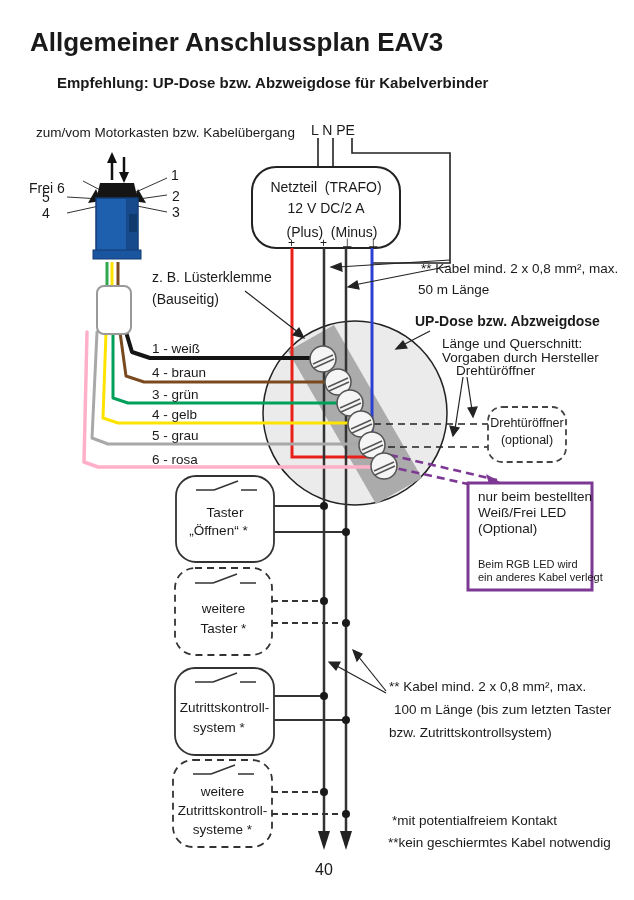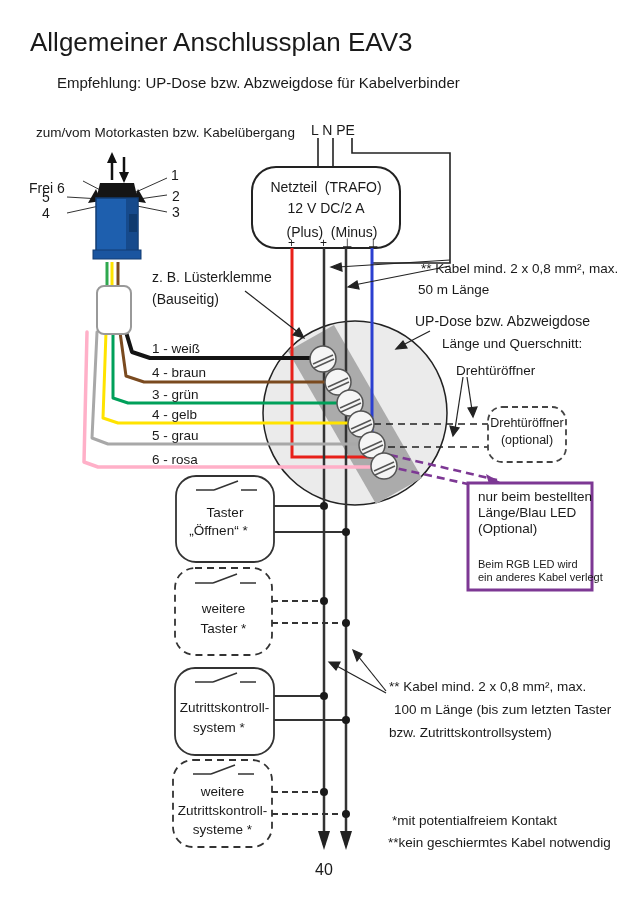--- a/index.html
+++ b/index.html
@@ -1,20 +1,20 @@
 <!DOCTYPE html>
 <html><head>
 <meta charset="utf-8">
 <style>
   html,body{margin:0;padding:0;background:#fff;}
   .stage{position:relative;width:634px;height:900px;background:#ffffff;
          font-family:"Liberation Sans",sans-serif;color:#1a1a1a;overflow:hidden;}
   svg.canvas{position:absolute;left:0;top:0;}
   .lbl{position:absolute;white-space:pre;font-size:13.5px;line-height:1.25;z-index:2;}
-  .b{font-weight:normal;}
+  .b{font-weight:bold;}
   .ctr{text-align:center;}
   .sm{font-size:11px;}
 </style>
 </head>
 <body>
 
 <div class="stage">
 
   <svg class="canvas" width="634" height="900" viewBox="0 0 634 900">
 
@@ -208,27 +208,28 @@
 
   <div class="lbl" style="left:152px;top:341px;">1 - weiß</div>
   <div class="lbl" style="left:152px;top:365px;">4 - braun</div>
   <div class="lbl" style="left:152px;top:387px;">3 - grün</div>
   <div class="lbl" style="left:152px;top:407px;">4 - gelb</div>
   <div class="lbl" style="left:152px;top:428px;">5 - grau</div>
   <div class="lbl" style="left:152px;top:452px;">6 - rosa</div>
 
   <div class="lbl b" style="left:385px;top:313px;font-size:14px;padding-left:30px;">UP-Dose bzw. Abzweigdose</div>
   <div class="lbl" style="left:442px;top:336px;">Länge und Querschnitt:</div>
+  <div class="lbl" style="left:442px;top:350px;">Vorgaben durch Hersteller</div>
   <div class="lbl" style="left:456px;top:363px;">Drehtüröffner</div>
 
   <div class="lbl ctr" style="left:488px;top:416px;width:78px;font-size:12.5px;">Drehtüröffner</div>
   <div class="lbl ctr" style="left:488px;top:433px;width:78px;font-size:12.5px;">(optional)</div>
 
   <div class="lbl" style="left:478px;top:489px;">nur beim bestellten</div>
-  <div class="lbl" style="left:478px;top:505px;">Länge/Blau LED</div>
+  <div class="lbl" style="left:478px;top:505px;">Weiß/Frei LED</div>
   <div class="lbl" style="left:478px;top:521px;">(Optional)</div>
   <div class="lbl sm" style="left:478px;top:558px;">Beim RGB LED wird</div>
   <div class="lbl sm" style="left:478px;top:571px;">ein anderes Kabel verlegt</div>
 
   <div class="lbl ctr" style="left:176px;top:505px;width:98px;">Taster</div>
   <div class="lbl ctr" style="left:176px;top:523px;width:85px;">„Öffnen“ *</div>
 
   <div class="lbl ctr" style="left:175px;top:601px;width:97px;">weitere</div>
   <div class="lbl ctr" style="left:175px;top:621px;width:97px;">Taster *</div>
 

